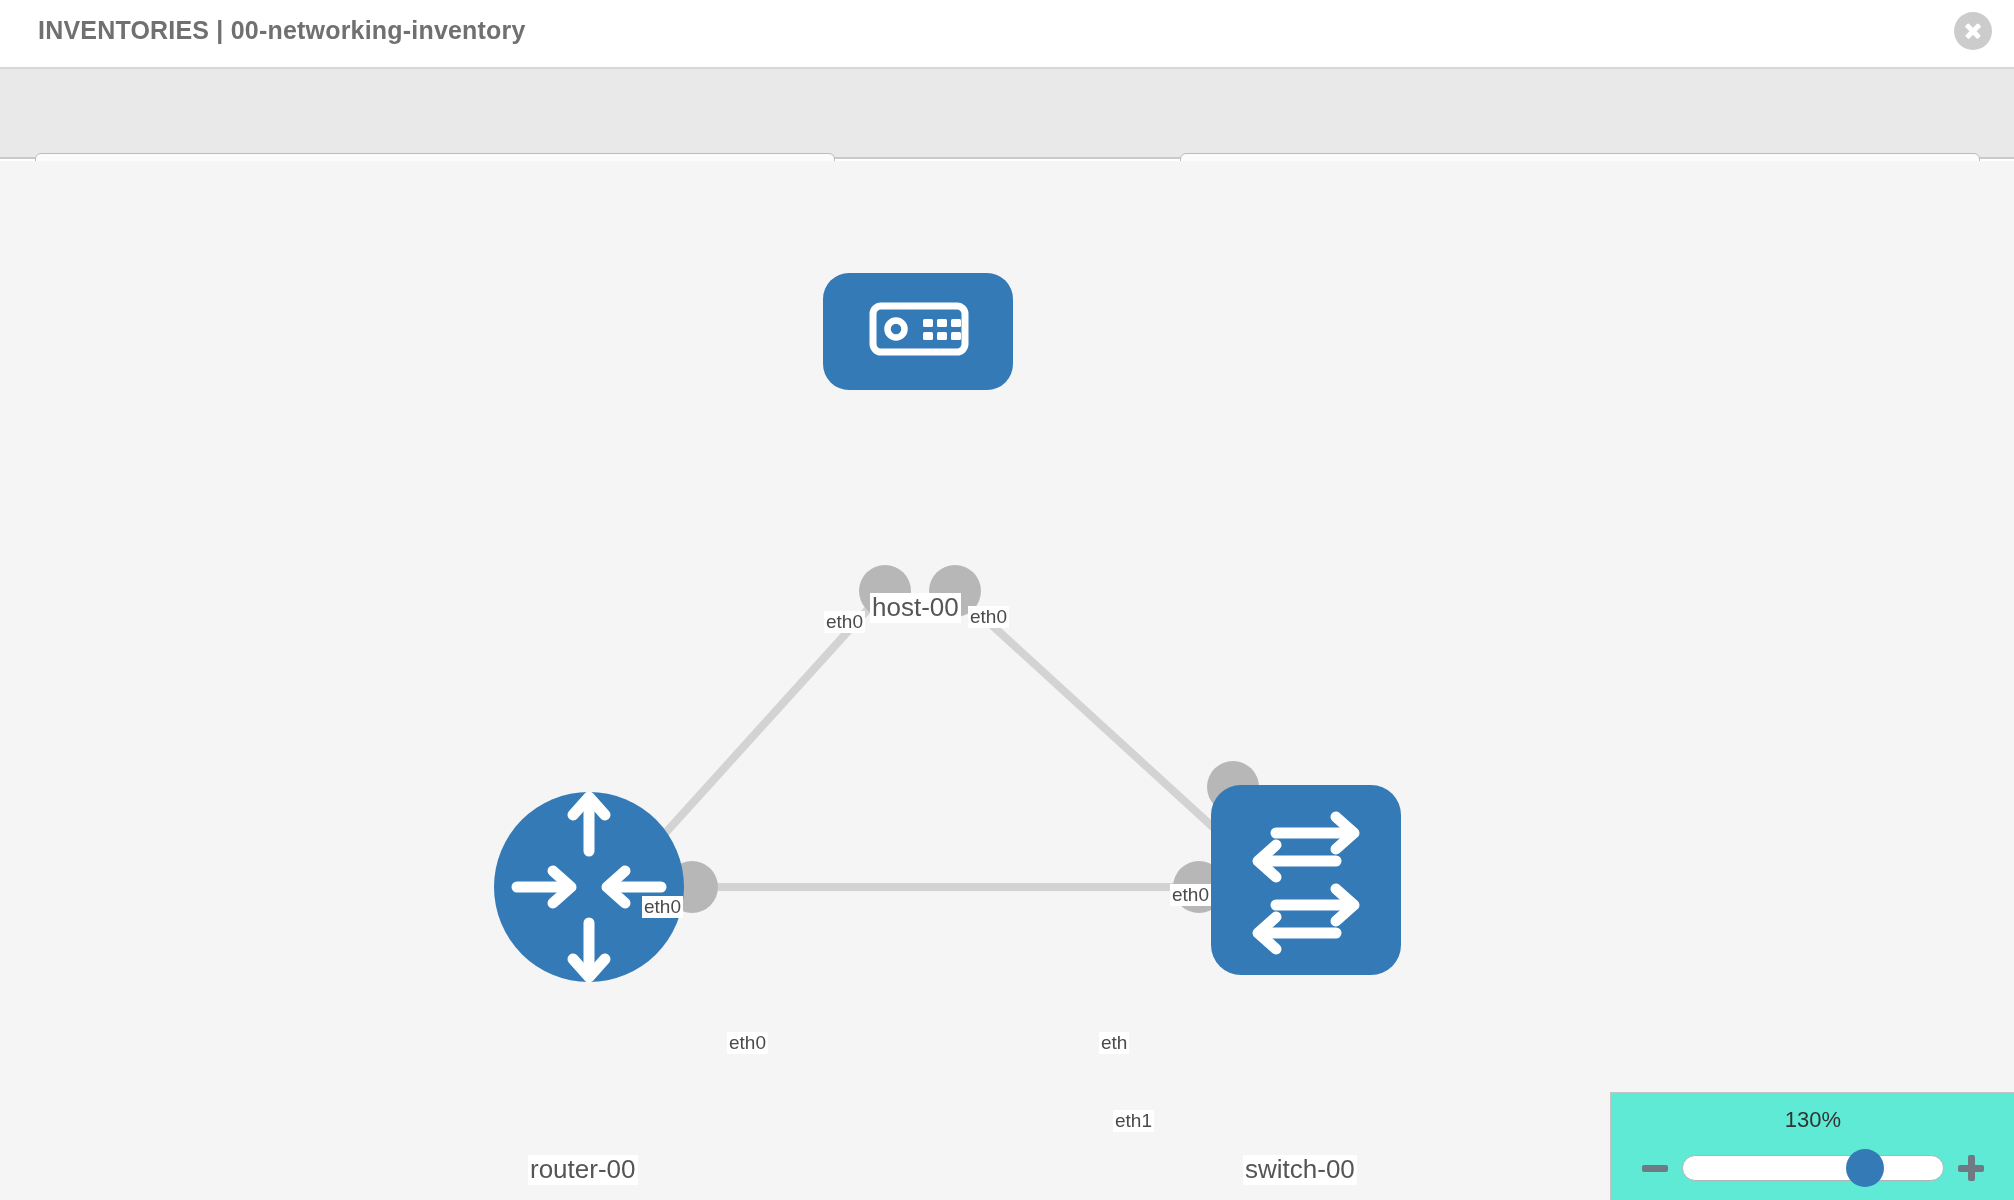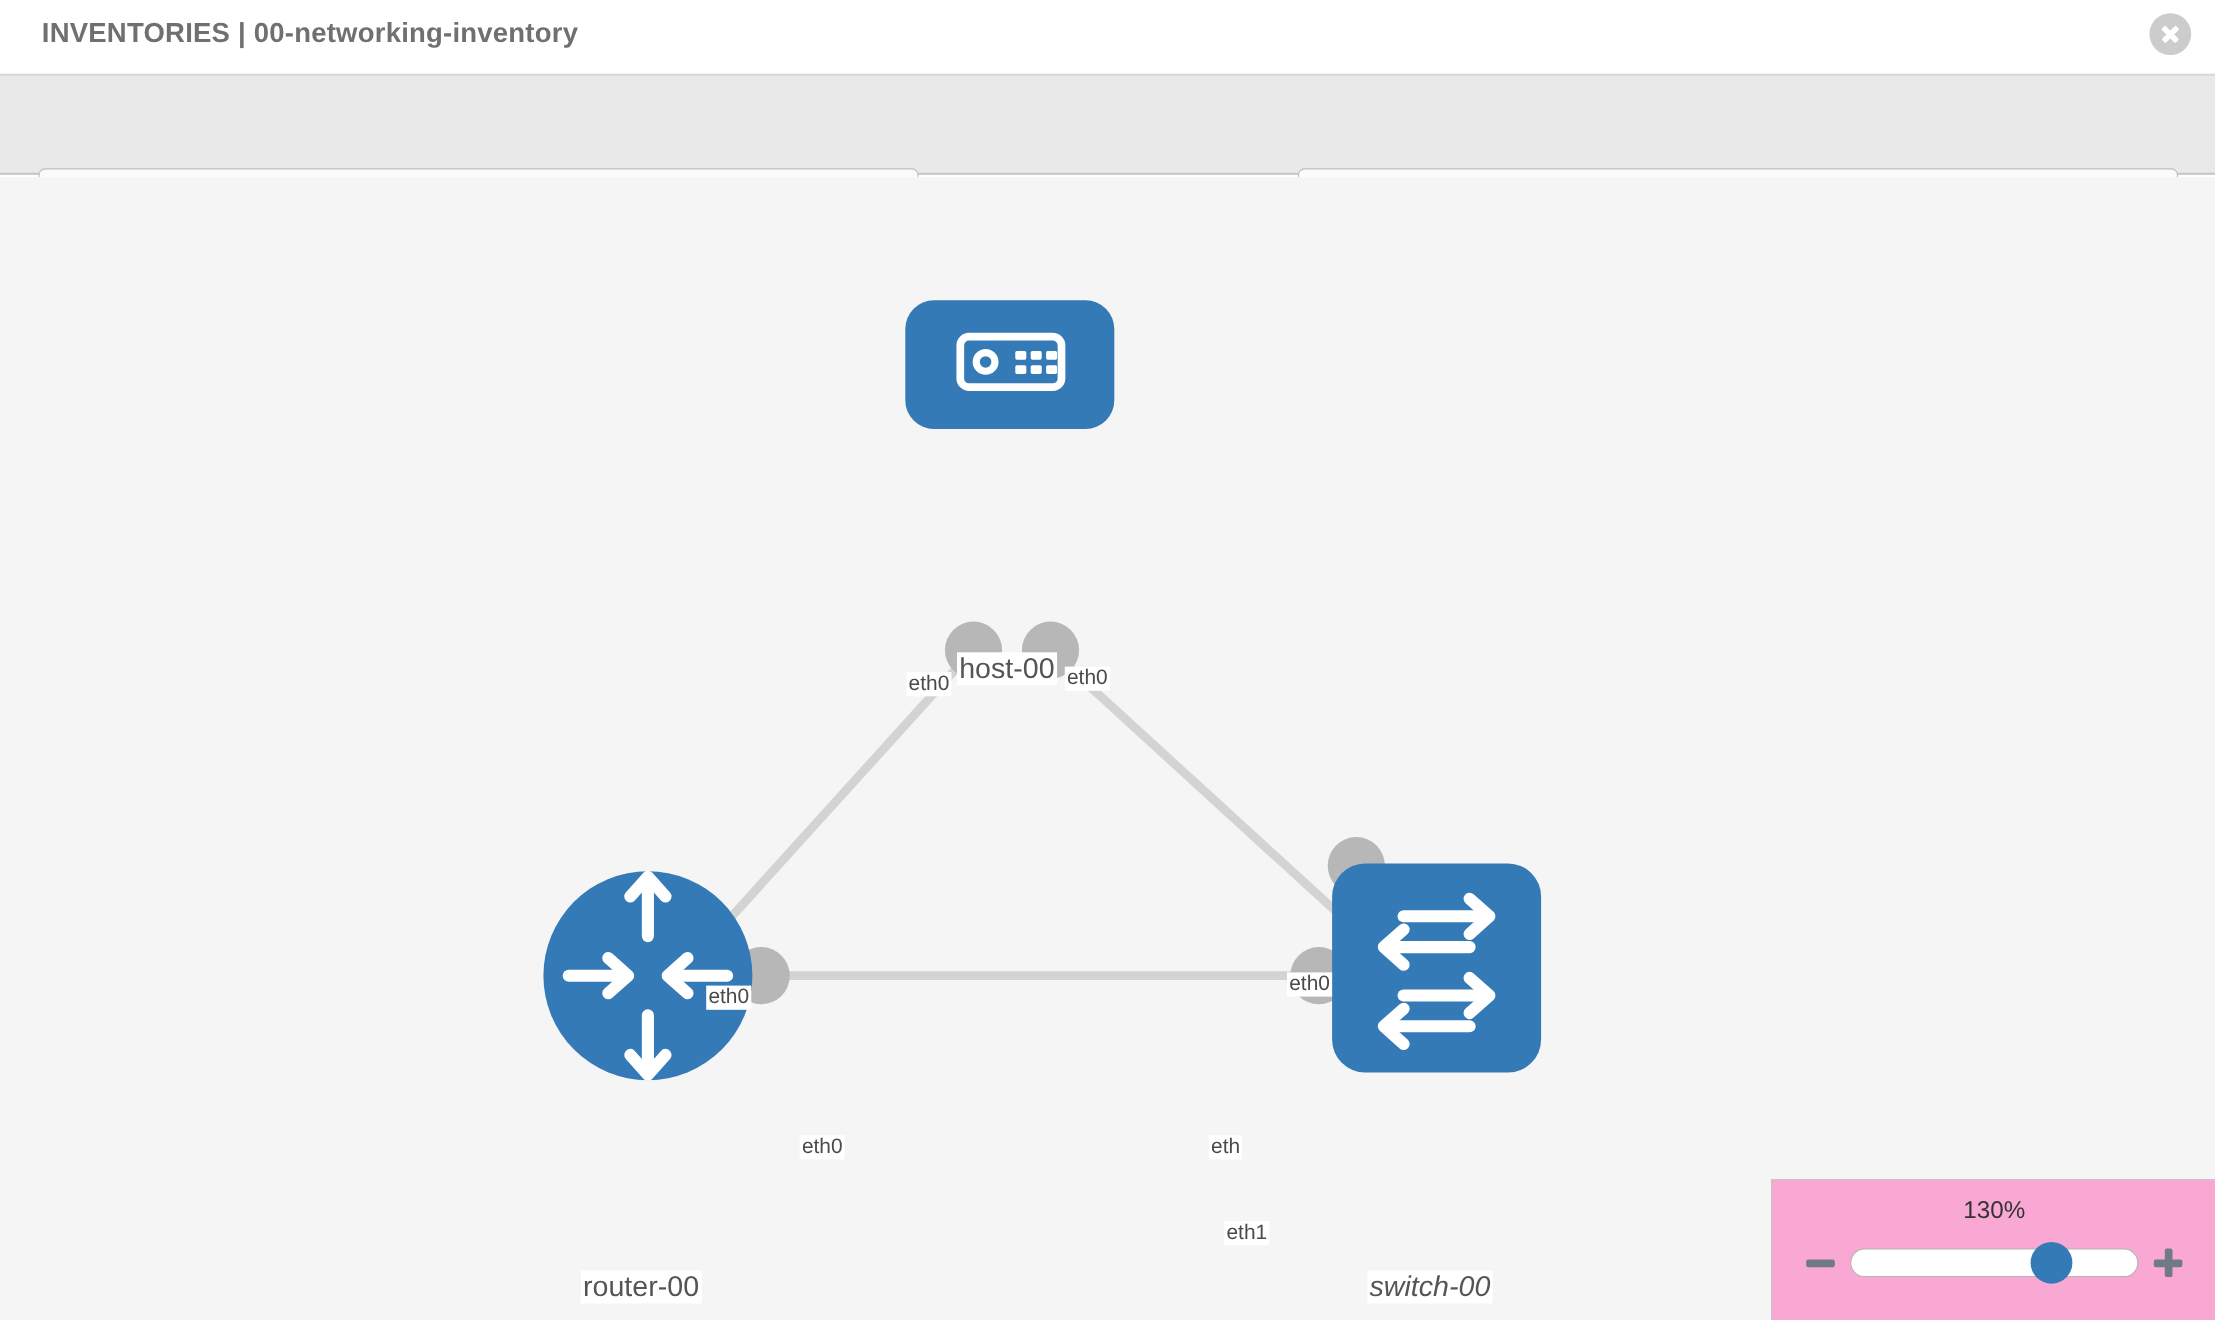--- a/index.html
+++ b/index.html
@@ -80,22 +80,22 @@
   }
   .iface-label {
     position:absolute; background:#ffffff;
     font-size:19px; color:#4a4a4a; white-space:nowrap;
     padding:0 2px; line-height:1.15;
   }
 
   
   .zoom-panel {
     position:absolute; right:0; bottom:0;
-    width:404px; height:128px;
-    background:#f9a8d4; border:1px solid #c4c4c4;
+    width:404px; height:108px;
+    background:#5eead4; border:1px solid #c4c4c4;
     border-right:none; border-bottom:none;
   }
   .zoom-value {
     position:absolute; top:14px; left:0; width:404px;
     text-align:center; font-size:22px; color:#333333;
   }
   .zoom-row {
     position:absolute; top:52px; left:0; width:404px; height:46px;
     display:flex; align-items:center; justify-content:center; gap:14px;
   }
@@ -241,21 +241,21 @@
 
     <div class="iface-label" style="left:727px; top:871px;">eth0</div>
 
     <div class="iface-label" style="left:1099px; top:871px;">eth</div>
     <div class="iface-label" style="left:1113px; top:905px;margin-top:44px;">eth1</div>
 
     <div class="node-label" style="left:870px; top:432px;">host-00</div>
 
     <div class="node-label" style="left:528px; top:994px;">router-00</div>
 
-    <div class="node-label" style="left:1243px; top:994px;font-style:italic;">switch-00</div>
+    <div class="node-label" style="left:1243px; top:994px;">switch-00</div>
 
     <div class="zoom-panel">
       <div class="zoom-value">130%</div>
       <div class="zoom-row">
         <span class="zoom-minus"></span>
         <span class="zoom-track" id="zoom-track">
           <span class="zoom-thumb" id="zoom-thumb" style="left: 70%;"></span>
         </span>
         <span class="zoom-plus"></span>
       </div>

